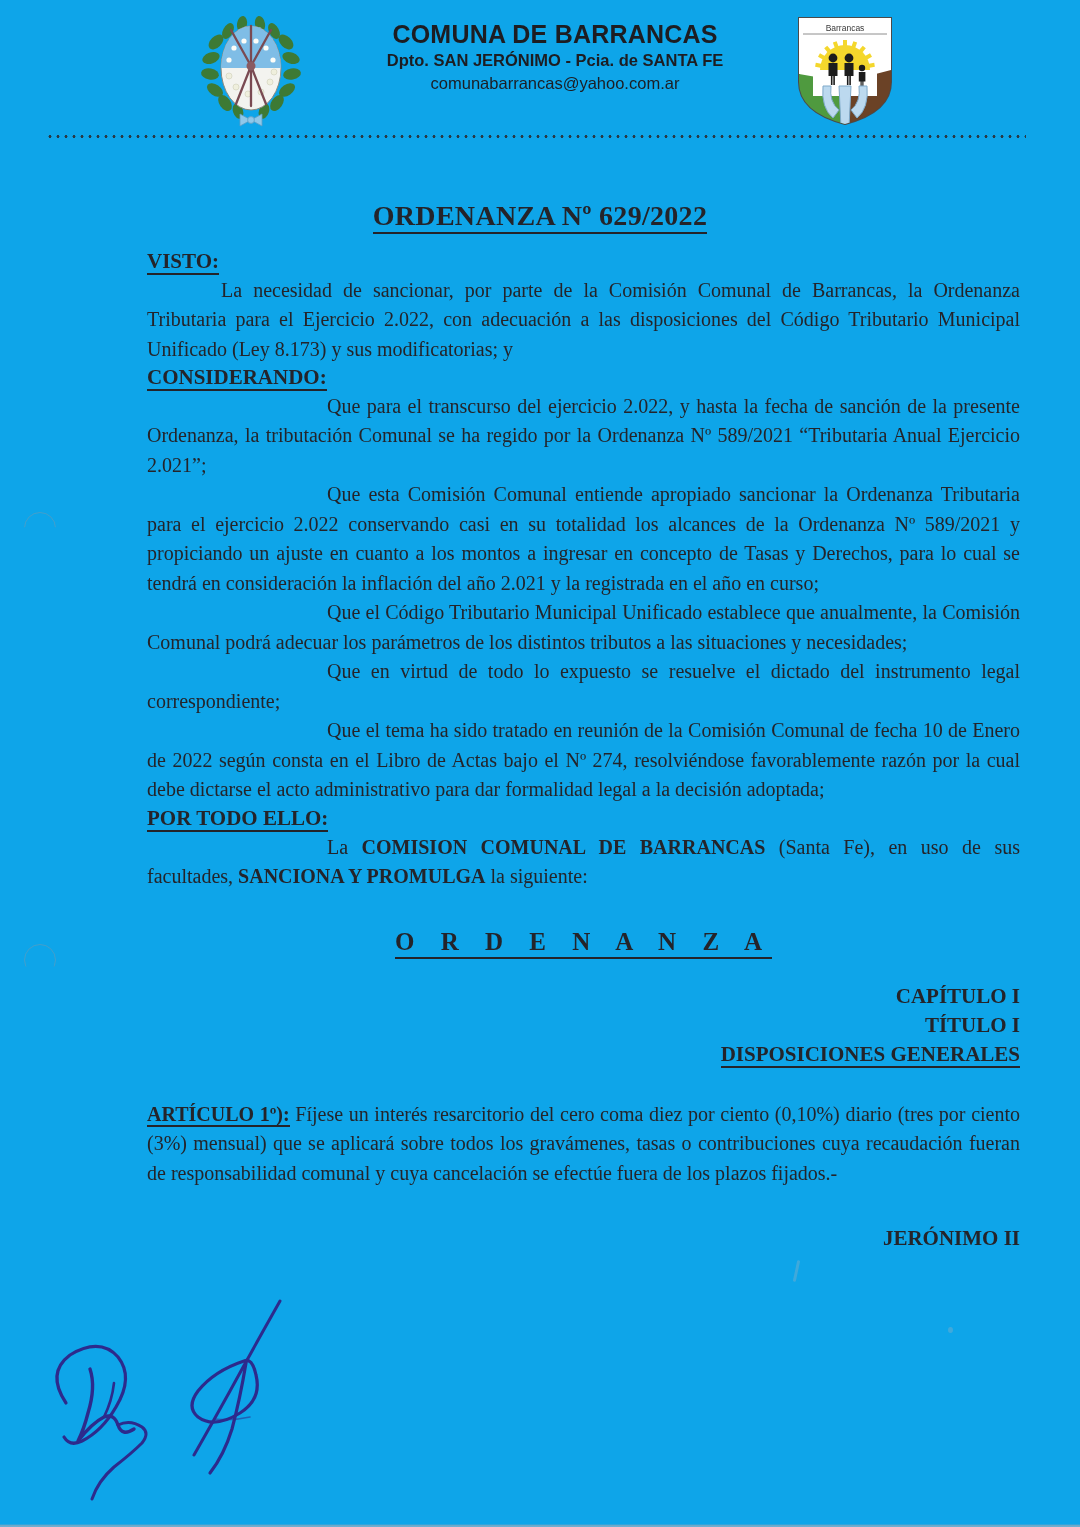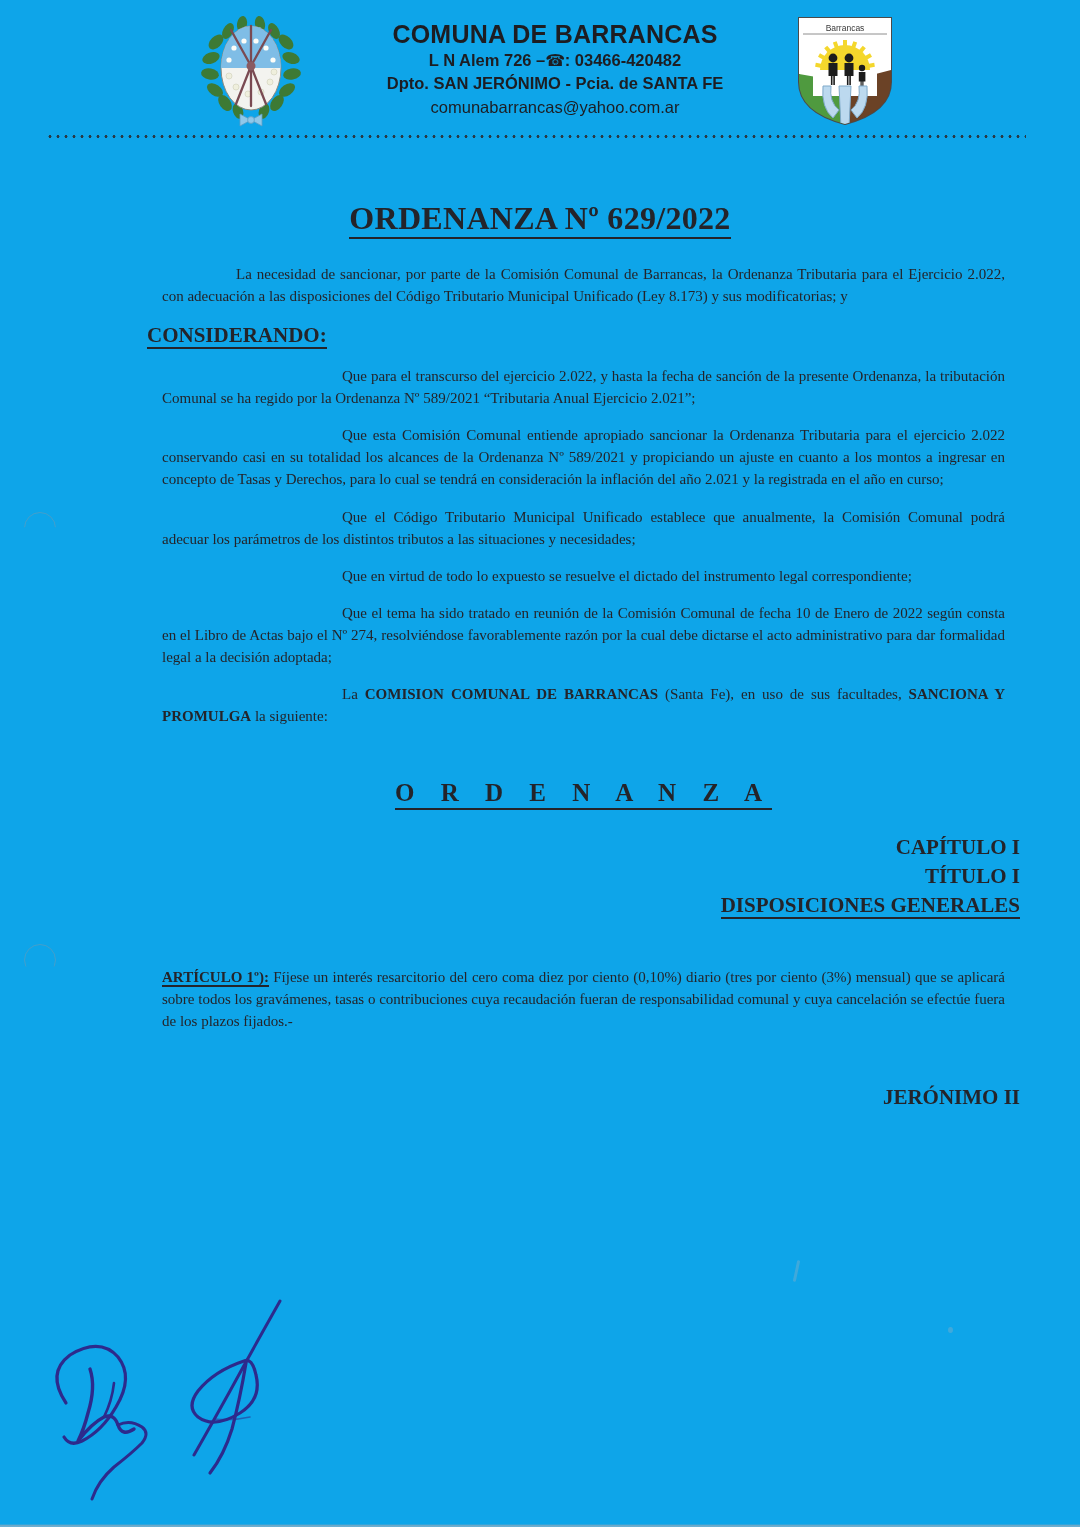--- a/index.html
+++ b/index.html
@@ -97,21 +97,21 @@
     opacity: 0.88;
   }
 
   
   .doc-title {
     position: absolute;
     left: 0;
     top: 200px;
     width: 1080px;
     text-align: center;
-    font-size: 32px;
+    font-size: 28px;
     font-weight: bold;
     letter-spacing: 0.3px;
   }
   .doc-title span {
     border-bottom: 2px solid #24242a;
     padding-bottom: 1px;
   }
 
   .body-col {
     position: absolute;
@@ -125,22 +125,22 @@
     font-weight: bold;
     line-height: 1.32;
     margin: 0;
   }
   .lbl span {
     border-bottom: 2px solid #24242a;
     padding-bottom: 0px;
   }
 
   p.para {
-    margin: 15px;
-    font-size: 15px;
+    margin: 0;
+    font-size: 20px;
     line-height: 1.475;
     text-align: justify;
     text-justify: inter-word;
     hyphens: none;
   }
   p.para.ind-sm { text-indent: 74px; }
   p.para.ind-lg { text-indent: 180px; }
 
   .center-head {
     text-align: right;
@@ -254,23 +254,20 @@
         <g fill="#8fc8ea" stroke="#5f9ec4" stroke-width="0.8">
           <path d="M44 106 L55 112 L44 118 Z"></path>
           <path d="M66 106 L55 112 L66 118 Z"></path>
           <circle cx="55" cy="112" r="3.4"></circle>
         </g>
       </svg>
     </div>
 
     <div class="head-text">
       <div class="head-org">COMUNA DE BARRANCAS</div>
-      <div class="head-line">
-        <span>L N Alem 726 –</span><span class="phone-glyph">☎</span><span>: 03466-420482</span>
-      </div>
       <div class="head-line">Dpto. SAN JERÓNIMO - Pcia. de SANTA FE</div>
       <div class="head-line thin">comunabarrancas@yahoo.com.ar</div>
     </div>
 
     <div class="crest-right">
       <svg viewBox="0 0 104 116" width="104" height="116" aria-hidden="true">
         <defs>
           <clipPath id="shieldClip">
             <path d="M6 6 H98 V70 Q98 100 52 112 Q6 100 6 70 Z"></path>
           </clipPath>
@@ -327,32 +324,38 @@
 
   <div class="punch p1"></div>
   <div class="punch p2"></div>
 
   <div class="doc-title">
     <span>ORDENANZA Nº 629/2022</span>
   </div>
 
   <div class="body-col">
 
+    <div class="lbl">
+      <span>VISTO:</span>
+    </div>
     <p class="para ind-sm">La necesidad de sancionar, por parte de la Comisión Comunal de Barrancas, la Ordenanza Tributaria para el Ejercicio 2.022, con adecuación a las disposiciones del Código Tributario Municipal Unificado (Ley 8.173) y sus modificatorias; y</p>
 
     <div class="lbl">
       <span>CONSIDERANDO:</span>
     </div>
 
     <p class="para ind-lg">Que para el transcurso del ejercicio 2.022, y hasta la fecha de sanción de la presente Ordenanza, la tributación Comunal se ha regido por la Ordenanza Nº 589/2021 “Tributaria Anual Ejercicio 2.021”;</p>
     <p class="para ind-lg">Que esta Comisión Comunal entiende apropiado sancionar la Ordenanza Tributaria para el ejercicio 2.022 conservando casi en su totalidad los alcances de la Ordenanza Nº 589/2021 y propiciando un ajuste en cuanto a los montos a ingresar en concepto de Tasas y Derechos, para lo cual se tendrá en consideración la inflación del año 2.021 y la registrada en el año en curso;</p>
     <p class="para ind-lg">Que el Código Tributario Municipal Unificado establece que anualmente, la Comisión Comunal podrá adecuar los parámetros de los distintos tributos a las situaciones y necesidades;</p>
     <p class="para ind-lg">Que en virtud de todo lo expuesto se resuelve el dictado del instrumento legal correspondiente;</p>
     <p class="para ind-lg">Que el tema ha sido tratado en reunión de la Comisión Comunal de fecha 10 de Enero de 2022 según consta en el Libro de Actas bajo el Nº 274, resolviéndose favorablemente razón por la cual debe dictarse el acto administrativo para dar formalidad legal a la decisión adoptada;</p>
 
+    <div class="lbl">
+      <span>POR TODO ELLO:</span>
+    </div>
 
     <p class="para ind-lg"><span>La </span><b class="strong">COMISION COMUNAL DE BARRANCAS</b><span> (Santa Fe), en uso de sus facultades, </span><b class="strong">SANCIONA Y PROMULGA</b><span> la siguiente:</span></p>
 
     <div class="spacer-36"></div>
 
     <div class="ordenanza-word">
       <span>O R D E N A N Z A</span>
     </div>
 
     <div class="spacer-26"></div>

